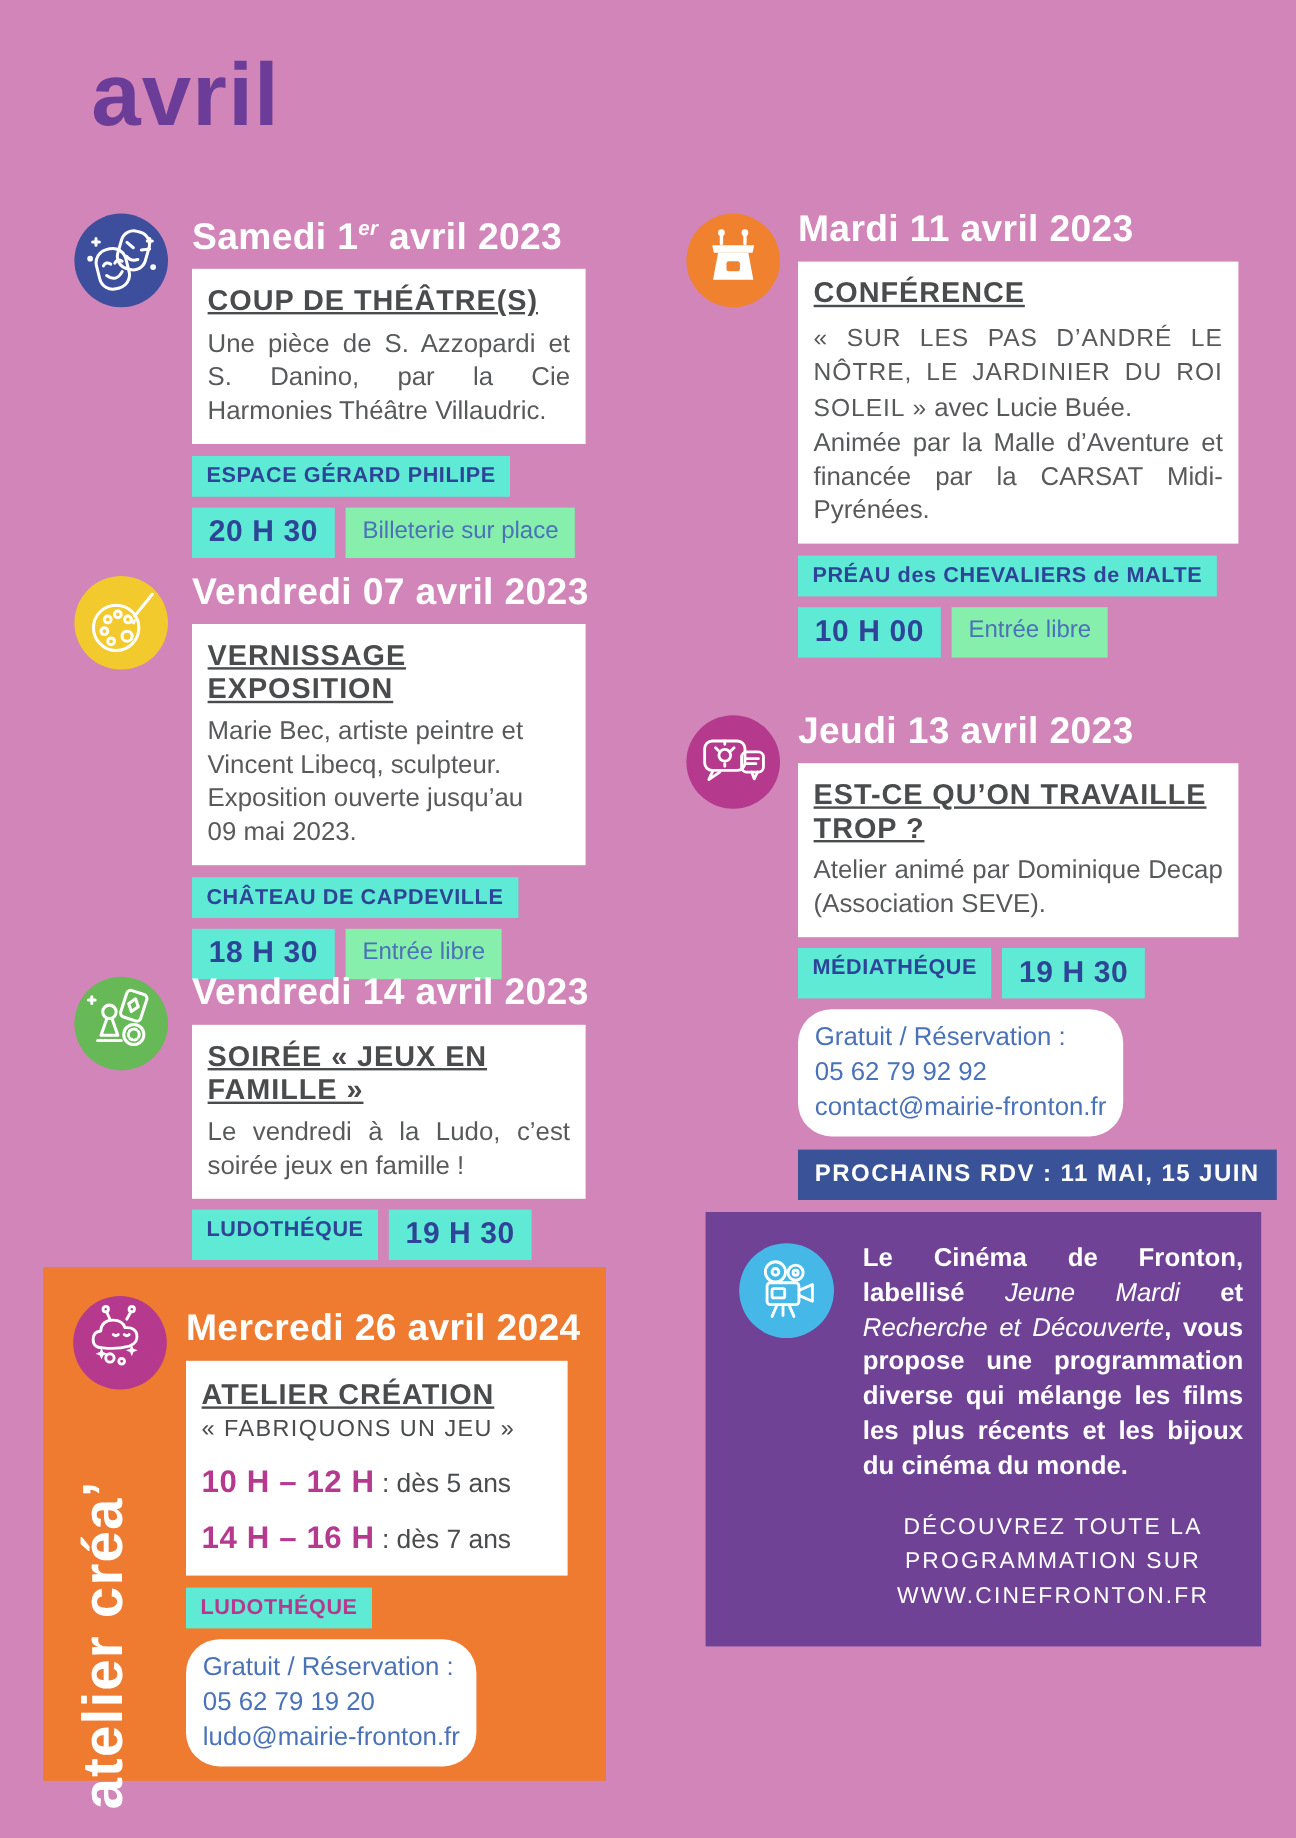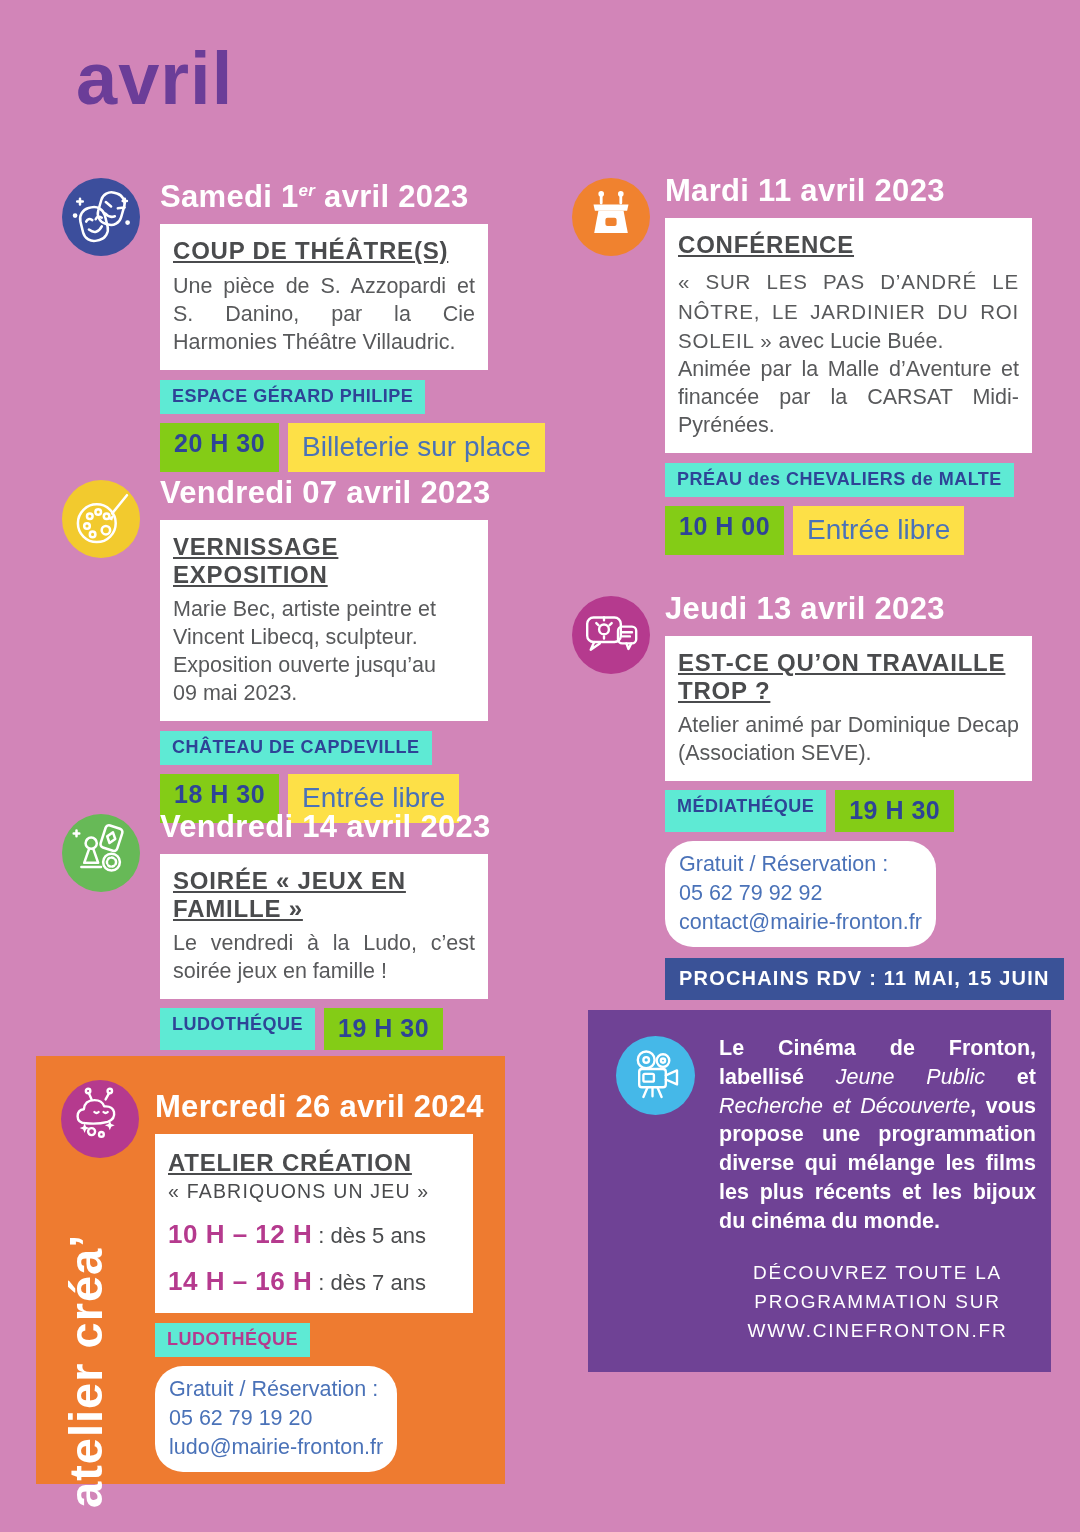--- a/index.html
+++ b/index.html
@@ -40,25 +40,25 @@
   .spaced { }
   .quote-caps { font-size:20.5px; letter-spacing:0.8px; line-height:1.45; }
 
   .venue-box {
     display:inline-block; background:#5eead4; margin-top:10px; padding:6px 12px 7px;
     font-size:18px; font-weight:700; color:#2e4496; letter-spacing:0.5px;
   }
   .row { display:flex; gap:9px; margin-top:9px; align-items:stretch; }
   .row .venue-box { margin-top:0; }
   .time-box {
-    background:#84cc16; padding:6px 14px 7px; font-size:25px; font-weight:800;
+    background:#5eead4; padding:6px 14px 7px; font-size:25px; font-weight:800;
     color:#2e4496; letter-spacing:0.5px; white-space:nowrap;
   }
   .note-box {
-    background:#fde047; padding:8px 14px 9px; font-size:28px; color:#4a72b8; white-space:nowrap;
+    background:#86efac; padding:8px 14px 9px; font-size:20px; color:#4a72b8; white-space:nowrap;
   }
   .note-multi {
     display:inline-block; background:#fff; margin-top:9px; padding:9px 14px 10px;
     font-size:21.5px; color:#4a72b8; line-height:1.35;border-radius:28px;
   }
   .banner {
     display:inline-block; margin-top:11px; padding:9px 14px 10px;
     color:#fff; font-weight:700; font-size:20px; letter-spacing:1.2px; white-space:nowrap;
   }
 
@@ -294,20 +294,20 @@
           <circle cx="36" cy="27" r="4"></circle>
         <circle cx="60" cy="28" r="9"></circle>
           <circle cx="60" cy="28" r="3"></circle>
         <rect x="26" y="40" width="38" height="26" rx="4"></rect>
         <rect x="32" y="47" width="15" height="11" rx="2"></rect>
         <path d="M64 49 l16 -7 v20 l-16 -7"></path>
         <path d="M38 66 l-6 14 M52 66 l6 14 M45 66 v13"></path>
       </svg>
     </div>
     <div class="cinema-text">
-      <span>Le Cinéma de Fronton, labellisé </span><span class="it">Jeune Public</span><span> et </span><span class="it">Recherche et Découverte</span><span>, vous propose une programmation diverse qui mélange les films les plus récents et les bijoux du cinéma du monde.</span>
+      <span>Le Cinéma de Fronton, labellisé </span><span class="it">Jeune Mardi</span><span> et </span><span class="it">Recherche et Découverte</span><span>, vous propose une programmation diverse qui mélange les films les plus récents et les bijoux du cinéma du monde.</span>
       <div class="cinema-footer">DÉCOUVREZ TOUTE LA
 PROGRAMMATION SUR
 WWW.CINEFRONTON.FR</div>
     </div>
   </section>
 
 </div>
 
 </body></html>

